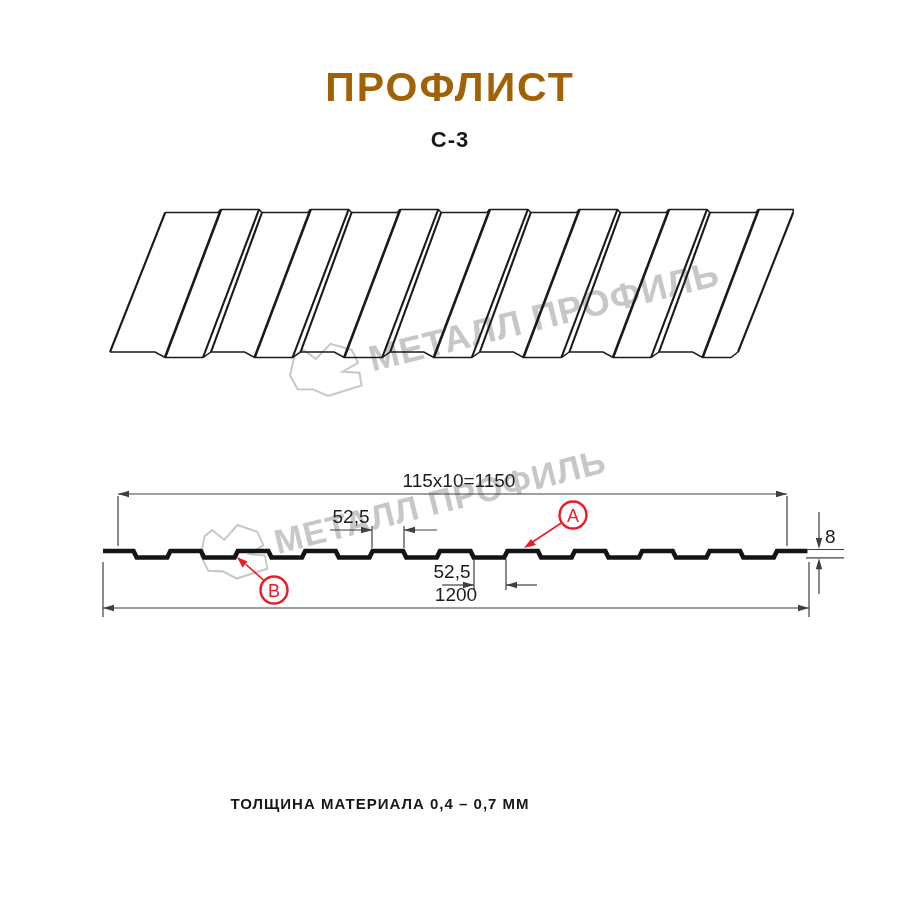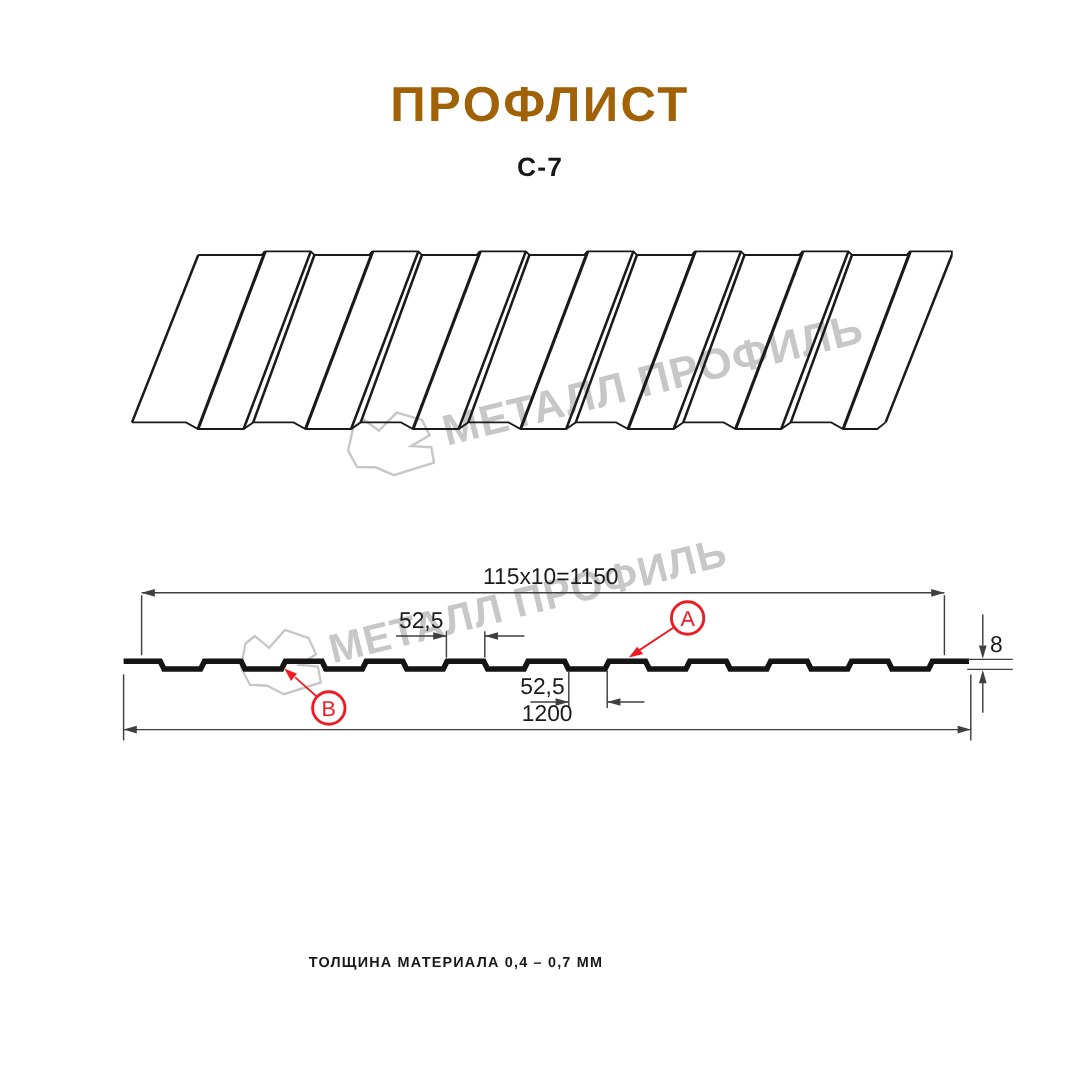--- a/index.html
+++ b/index.html
@@ -10,38 +10,38 @@
   .page-title{
     position:absolute;left:0;top:64px;width:900px;text-align:center;
     font-size:41px;font-weight:700;letter-spacing:2px;color:#a16207;margin:0;
   }
   .page-subtitle{
     position:absolute;left:0;top:127px;width:900px;text-align:center;
     font-size:22px;font-weight:600;letter-spacing:1px;color:#181818;
   }
   .footer-note{
     position:absolute;left:0;top:795px;width:760px;text-align:center;
-    font-size:12px;font-weight:600;letter-spacing:1px;color:#181818;
+    font-size:15px;font-weight:600;letter-spacing:1px;color:#181818;
   }
   .watermark{
     position:absolute;display:flex;align-items:center;gap:10px;white-space:nowrap;
     color:#c7c7c7;font-weight:700;z-index:1;pointer-events:none;
   }
   .watermark .wm-text{letter-spacing:1px;}
   #wm-top{left:289px;top:344px;height:54px;font-size:36px;transform:rotate(-14deg);transform-origin:36px 27px;}
   #wm-bottom{left:200px;top:524px;height:56px;font-size:34px;transform:rotate(-14deg);transform-origin:36px 28px;}
   #diagram{position:absolute;left:0;top:0;z-index:2;}
   .dim-text{font-size:19px;fill:#1c1c1c;}
   .red-text{font-size:18px;fill:#ed1c24;font-weight:400;}
 </style>
 </head>
 <body>
 
 <h1 class="page-title">ПРОФЛИСТ</h1>
-<div class="page-subtitle">С-7</div>
+<div class="page-subtitle">С-3</div>
 
 <div class="watermark" id="wm-top">
   <svg width="72" height="54" viewBox="0 0 72 54">
     <path d="M1,23 L10,5 L20,1 L30,13 L48,2 L67,13 L70,27 L53,32 L69,37 L68,50 L33,52 L20,42 L5,38 Z" fill="none" stroke="#c7c7c7" stroke-width="2"></path>
   </svg>
   <span class="wm-text">МЕТАЛЛ ПРОФИЛЬ</span>
 </div>
 
 <div class="watermark" id="wm-bottom">
   <svg width="66" height="56" viewBox="0 0 72 54" preserveAspectRatio="none">

